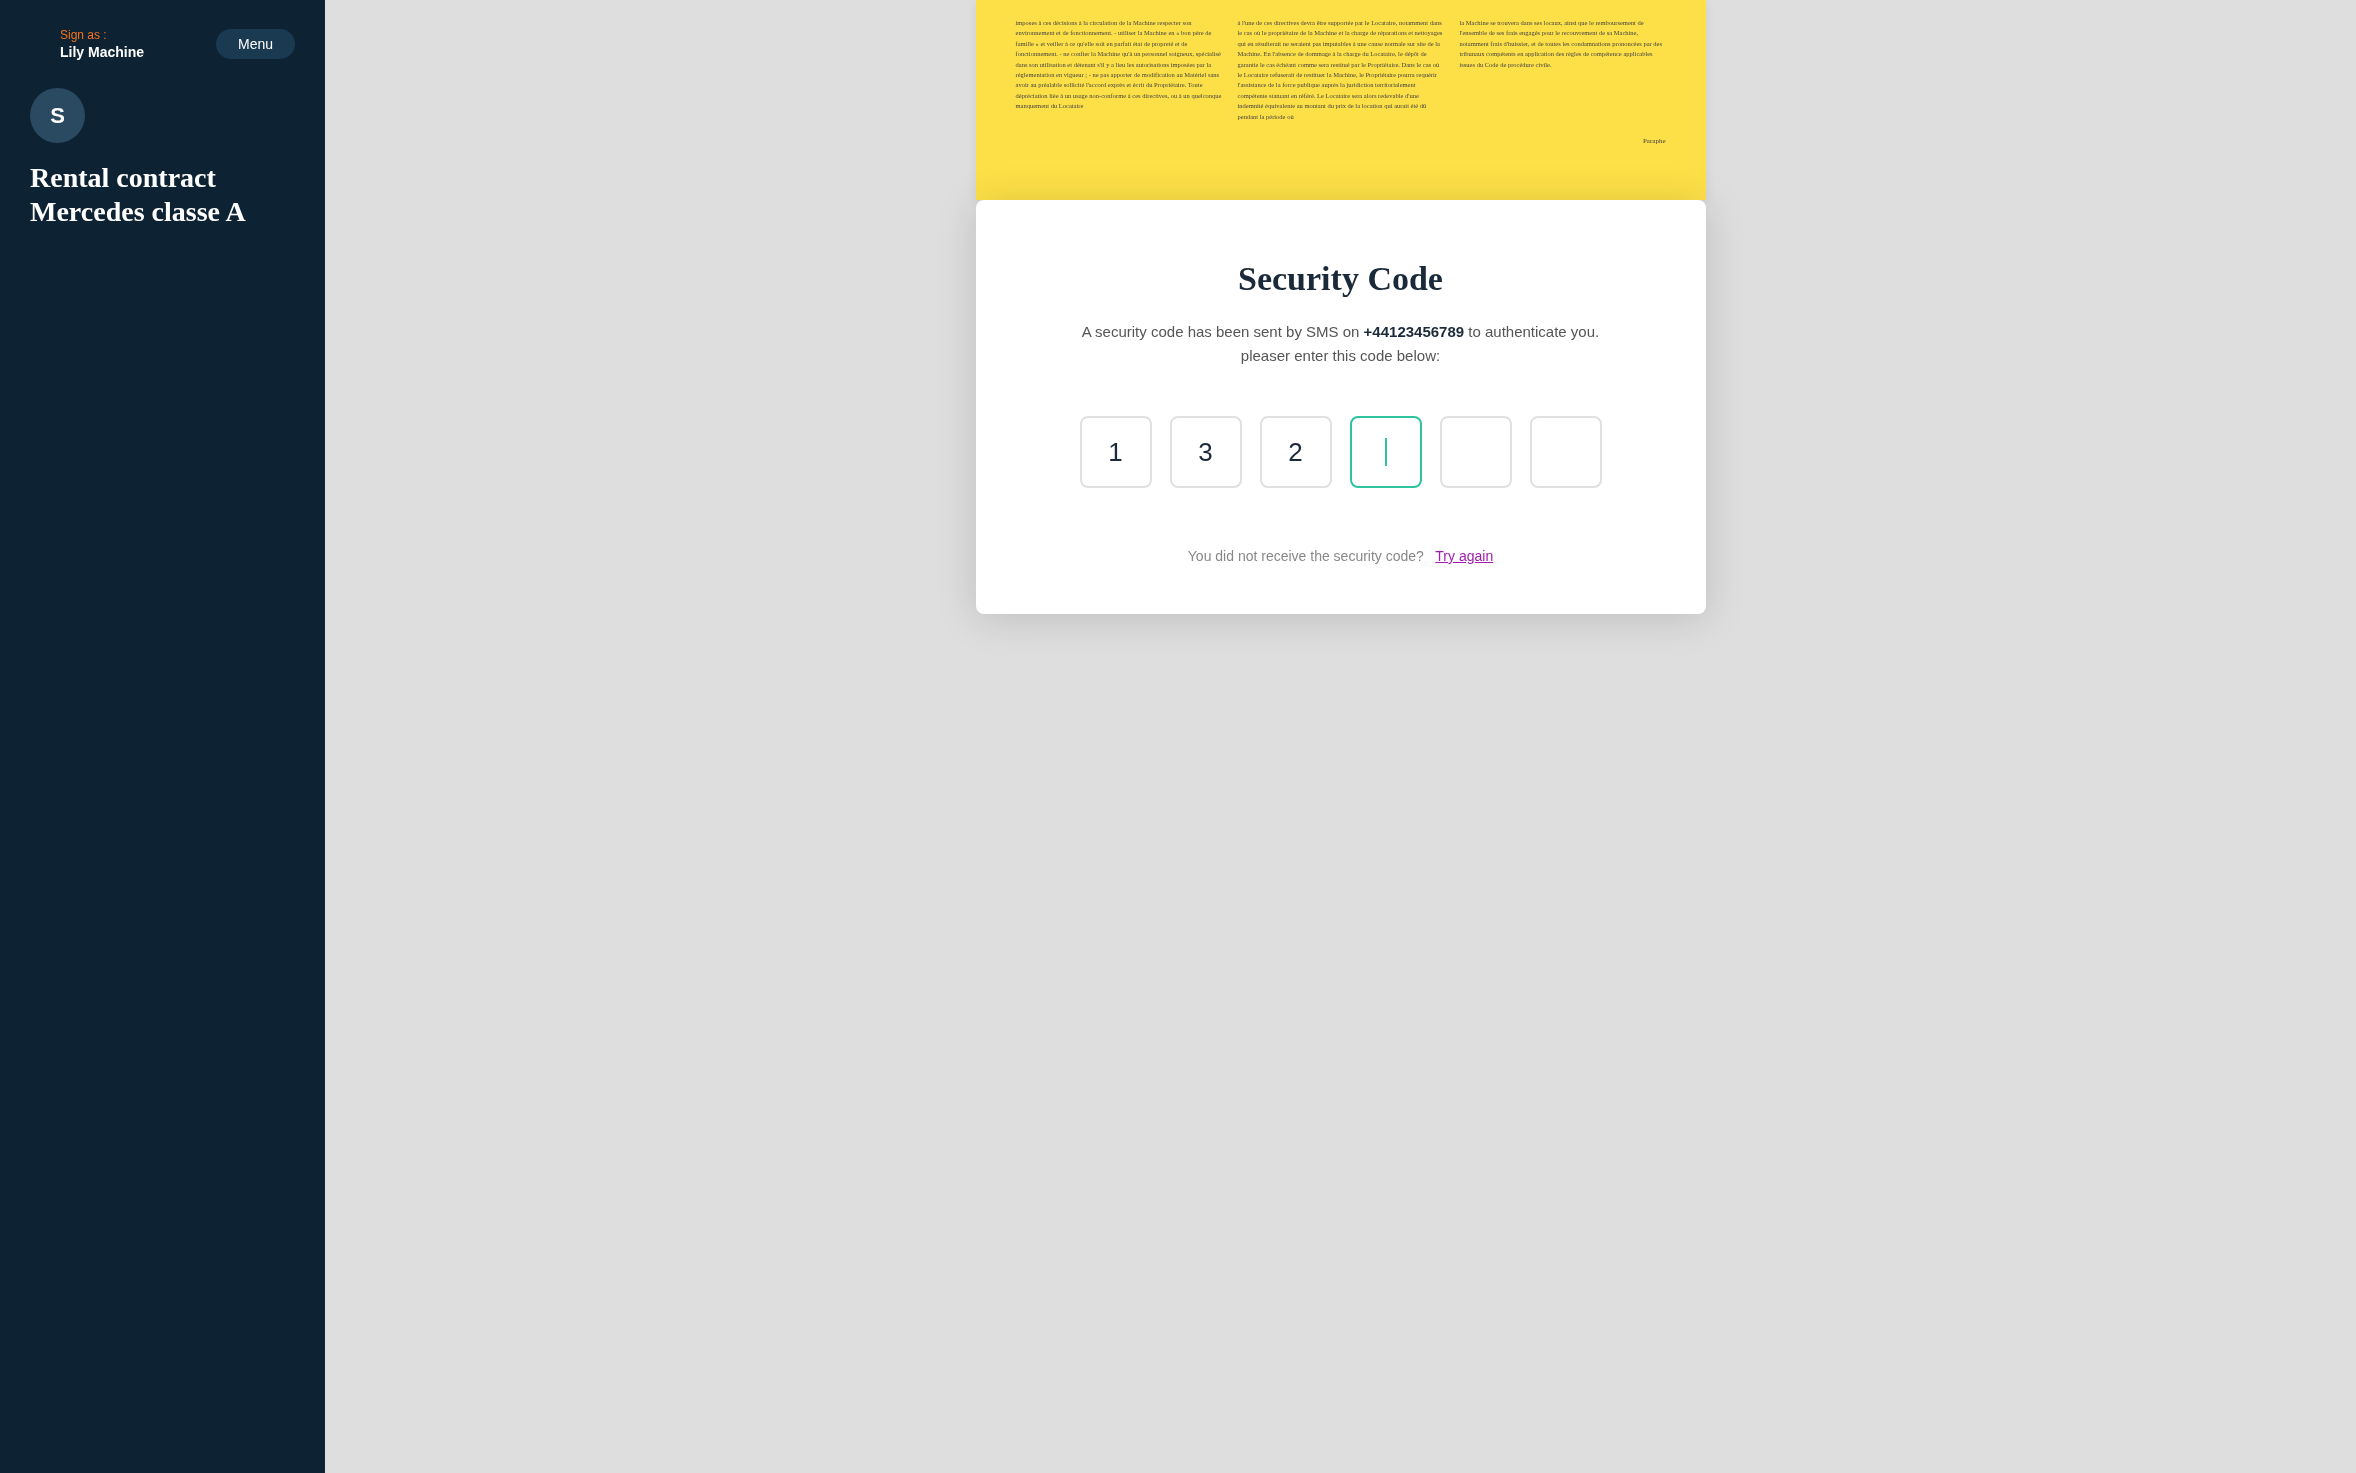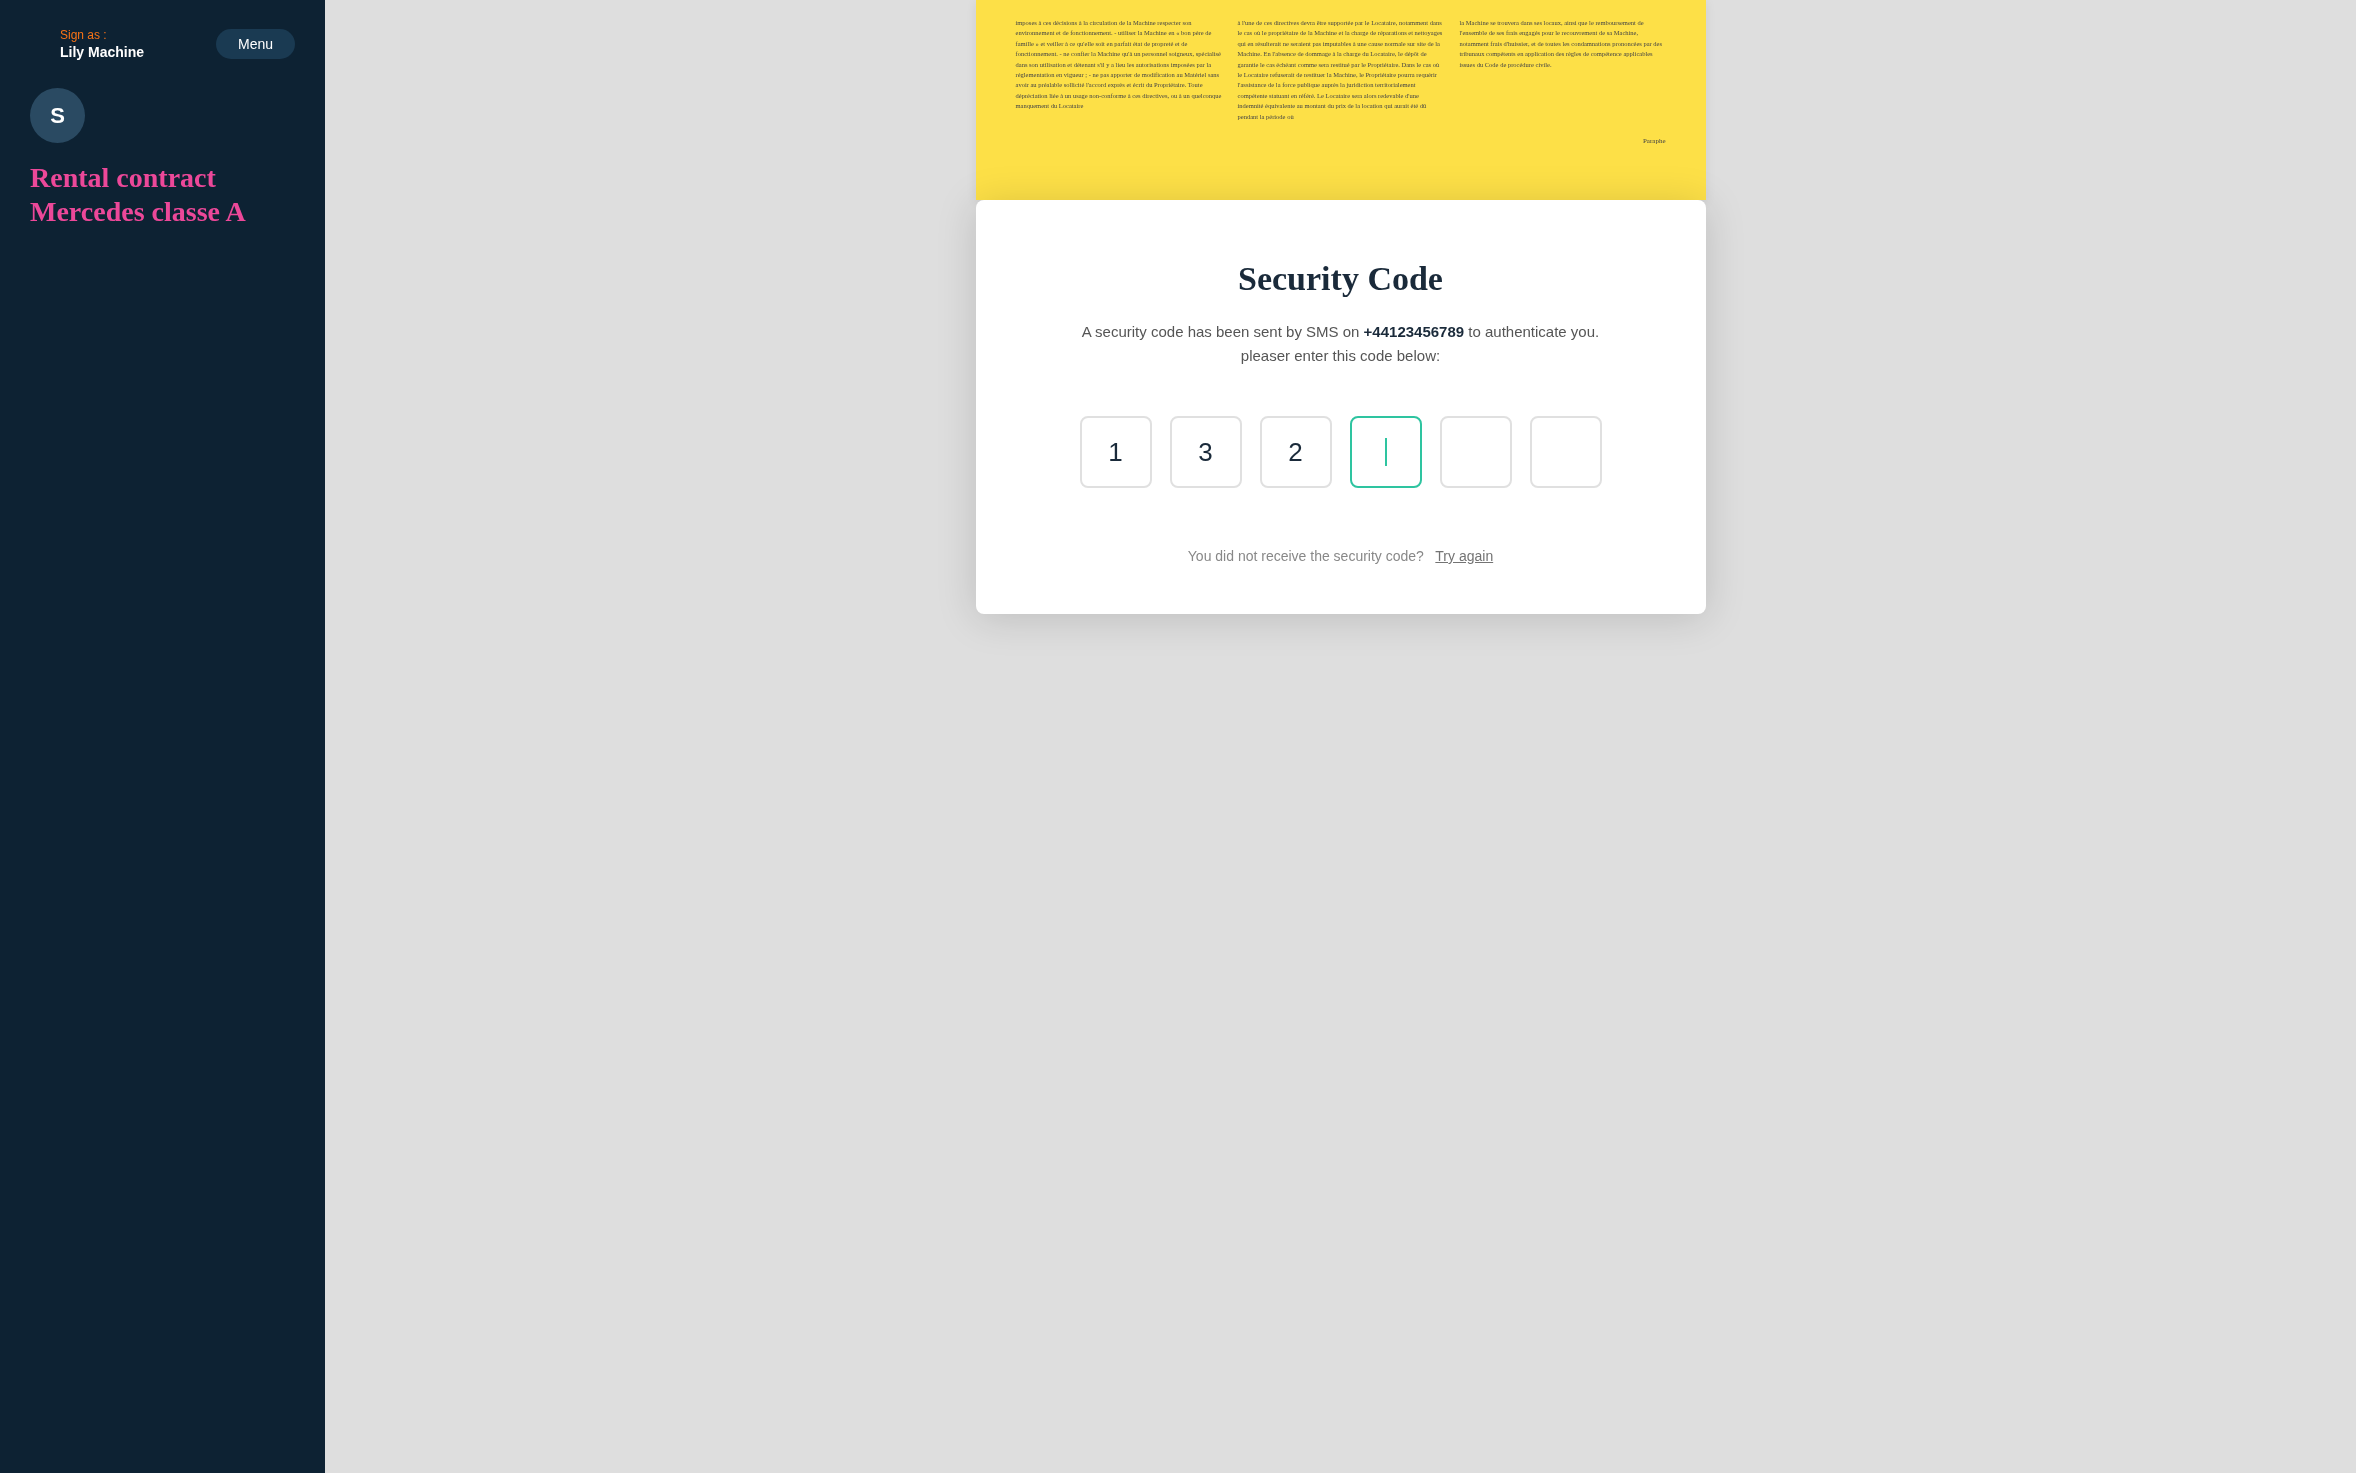--- a/index.html
+++ b/index.html
@@ -70,21 +70,21 @@
       font-size: 22px;
       font-weight: 700;
       color: white;
       font-family: sans-serif;
       margin: 28px 30px 18px 30px;
     }
 
     .contract-title {
       font-size: 28px;
       font-weight: 600;
-      color: #ec4899;
+      color: #ffffff;
       padding: 0 30px;
       line-height: 1.2;
       margin-bottom: 36px;
       font-family: 'Georgia', serif;
     }
 
     .sidebar-nav {
       display: flex;
       flex-direction: column;
       gap: 0;
@@ -243,21 +243,21 @@
     }
 
     .resend-text {
       font-family: sans-serif;
       font-size: 14px;
       color: #888;
       text-align: center;
     }
 
     .resend-link {
-      color: #737373;
+      color: #a21caf;
       text-decoration: underline;
       cursor: pointer;
     }
 
     
     .app {
       display: flex;
       width: 100%;
       height: 100vh;
     }

